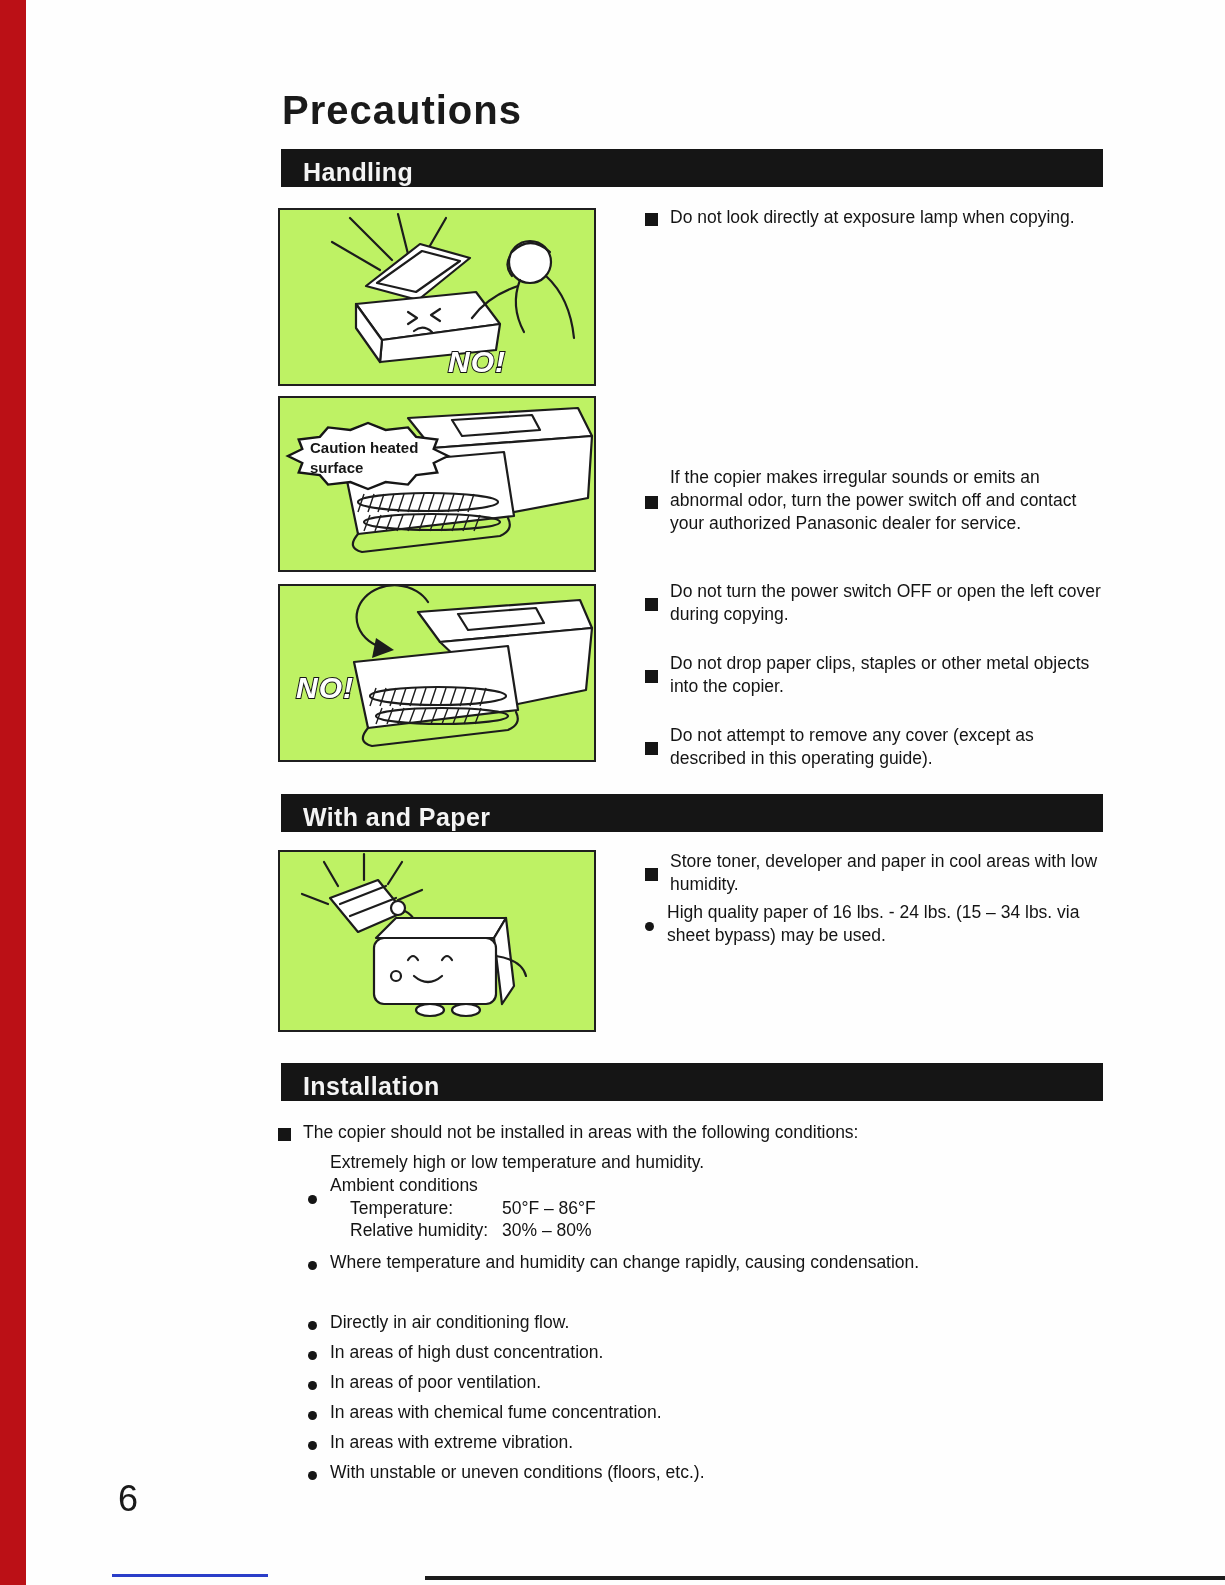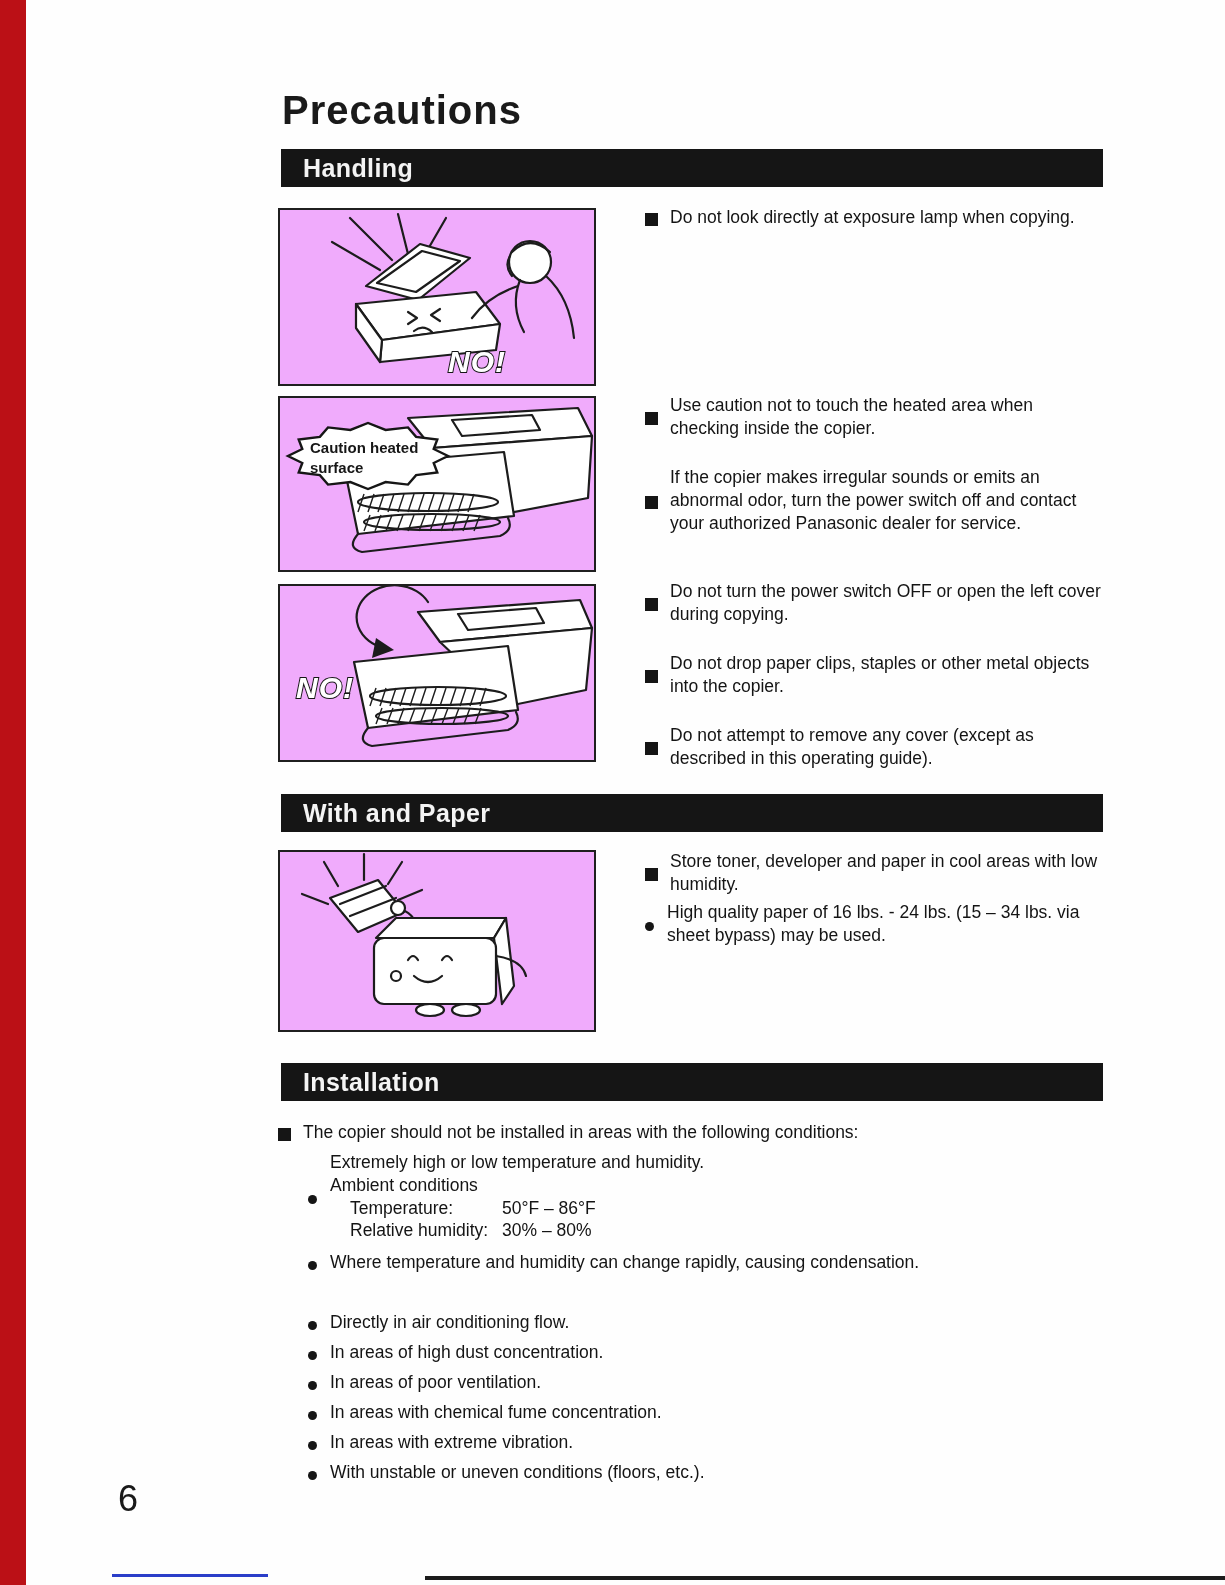--- a/index.html
+++ b/index.html
@@ -2,22 +2,22 @@
 <html><head>
 <meta charset="utf-8">
 <style>
   * { margin:0; padding:0; box-sizing:border-box; }
   html,body { background:#e9e9e9; font-family:"Liberation Sans", sans-serif; }
   #page { position:relative; width:1225px; height:1585px; background:#fefefe; overflow:hidden; color:#161616; margin:0 auto; }
   .abs { position:absolute; }
   .red-strip { position:absolute; left:0; top:0; width:26px; height:1585px; background:#bb1016; }
   .title { left:282px; top:88px; font-size:40px; font-weight:bold; letter-spacing:1px; color:#1a1a1a; }
   .section-bar { position:absolute; left:281px; width:822px; height:38px; background:#151515; color:#f4f4f4;
-                 font-size:25px; font-weight:bold; letter-spacing:0.4px; display:flex; align-items:center; padding-left:22px; }
-  .illus { position:absolute; left:278px; width:318px; border:2px solid #1f1f1f; background:#f0abfc; }
+                 font-size:25px; font-weight:bold; letter-spacing:0.4px; display:flex; align-items:flex-end; padding-left:22px; }
+  .illus { position:absolute; left:278px; width:318px; border:2px solid #1f1f1f; background:#bef264; }
   .illus svg { width:100%; height:100%; display:block; }
   .bullet-row { position:absolute; display:flex; align-items:center; font-size:17.5px; line-height:1.3; color:#141414; }
   .sq  { flex:none; width:13px; height:13px; background:#151515; margin-top:4px; margin-right:12px; }
   .dot { flex:none; width:9px; height:9px; border-radius:50%; background:#151515; margin-top:6px; margin-right:13px; }
   .amb-row { padding-left:20px; }
   .amb-label { display:inline-block; width:152px; }
   .page-number { left:118px; top:1478px; font-size:36px; color:#1a1a1a; }
   .no-label { font-family:"Liberation Sans", sans-serif; font-size:30px; font-weight:bold; font-style:italic;
               fill:#ffffff; stroke:#161616; stroke-width:2px; paint-order:stroke; letter-spacing:1px; }
   .bubble-text { font-family:"Liberation Sans", sans-serif; font-size:15px; font-weight:bold; fill:#161616; }
@@ -151,24 +151,20 @@
         <polygon points="96,52 92,72 114,64" fill="#1c1c1c"></polygon>
       </g>
       <text class="no-label" x="16" y="112">NO!</text>
     </svg>
   </div>
 
   <div class="bullet-row" style="left:645px;top:206px;width:458px">
     <span class="sq"></span>
     <div>Do not look directly at exposure lamp when copying.</div>
   </div>
-  <div class="bullet-row" style="left:645px;top:394px;width:458px">
-    <span class="sq"></span>
-    <div>Use caution not to touch the heated area when checking inside the copier.</div>
-  </div>
   <div class="bullet-row" style="left:645px;top:466px;width:458px">
     <span class="sq"></span>
     <div>If the copier makes irregular sounds or emits an abnormal odor, turn the power switch off and contact your authorized Panasonic dealer for service.</div>
   </div>
   <div class="bullet-row" style="left:645px;top:580px;width:458px">
     <span class="sq"></span>
     <div>Do not turn the power switch OFF or open the left cover during copying.</div>
   </div>
   <div class="bullet-row" style="left:645px;top:724px;width:458px">
     <span class="sq"></span>

